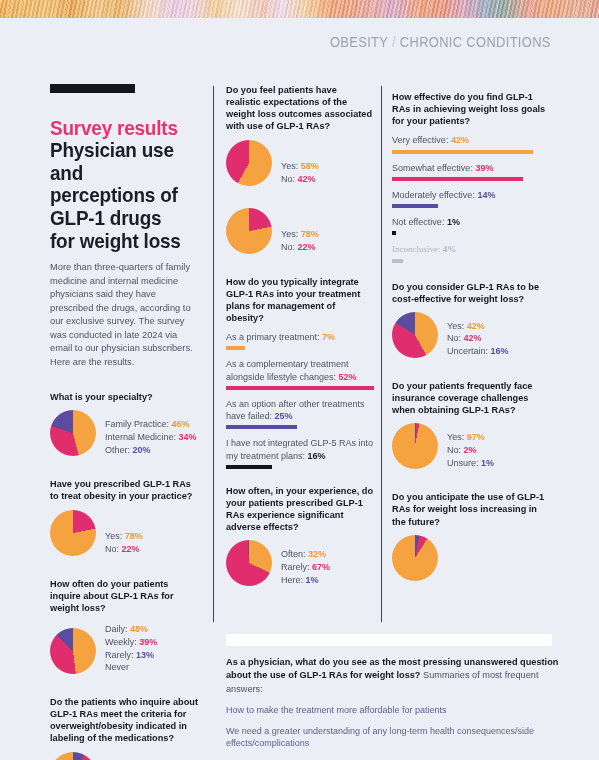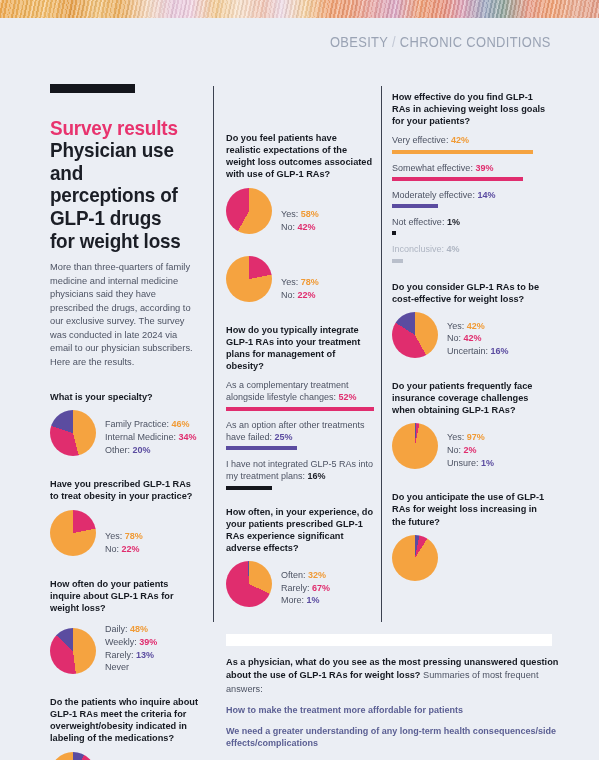--- a/index.html
+++ b/index.html
@@ -38,21 +38,21 @@
     font-family: "Liberation Sans Narrow", "Liberation Sans", sans-serif;
     font-size: 15px; letter-spacing: .4px;
     color: #9aa3b4; white-space: nowrap;
     transform: scaleX(.86); transform-origin: right center;
   }
   .kicker .slash { color: #c2c8d4; }
 
   
   .col { position: absolute; top: 84px; }
   .col-left  { left: 50px;  width: 150px; }
-  .col-mid   { left: 226px; width: 148px; margin-top: 48px; }
+  .col-mid   { left: 226px; width: 148px; }
   .col-right { left: 392px; width: 160px; }
 
   .vrule { position: absolute; width: 1px; background: #3c4250; }
   .vrule-1 { left: 213px; top: 86px; height: 536px; }
   .vrule-2 { left: 381px; top: 86px; height: 536px; }
 
   
   .blackbar { width: 85px; height: 9px; background: #14161c; margin-bottom: 24px; }
 
   .survey-kicker {
@@ -93,38 +93,38 @@
   .barlist { margin-top: 2px; }
   .baritem { margin-bottom: 8px; }
   .barlabel { font-size: 9px; line-height: 1.36; color: #4d5363; }
   .barlabel .val { font-weight: bold; }
   .bar { height: 4px; margin-top: 3px; border-radius: 0; }
   .b-orange { background: #f5a340; }
   .b-pink   { background: #e02d6e; }
   .b-purple { background: #5b4ca0; }
   .b-black  { background: #14161c; }
   .b-grey   { background: #b9bfcb; }
-  .grey-label { color: #aeb5c2; }
+  .grey-label { color: #aeb5c2; font-family: Liberation Serif, serif; }
   .grey-label .val { color: #aeb5c2; }
 
   
   .whitebar {
     position: absolute; left: 226px; top: 634px; width: 326px; height: 12px;
     background: #ffffff;
   }
   .bottom {
     position: absolute; left: 226px; top: 656px; width: 348px;
   }
   .bottom .q {
     font-size: 9.2px; line-height: 1.45; color: #161a22; margin-bottom: 8px;
   }
   .bottom .q b { font-weight: bold; }
   .bottom .q .sub { font-weight: normal; color: #4d5363; }
   .ans {
-    font-size: 9px; font-weight: bold; color: #5b5f93;
+    font-size: 9px; font-weight: normal; color: #5b5f93;
     line-height: 1.4; margin-bottom: 8px;
   }
 </style>
 </head>
 <body>
 
 <div class="page">
 
   <div class="banner">
     <div class="streaks"></div>
@@ -212,20 +212,24 @@
           <div><span>Yes: </span><span class="val v-orange">78%</span></div>
           <div><span>No: </span><span class="val v-pink">22%</span></div>
         </div>
       </div>
     </div>
 
     <div class="qblock">
       <div class="qtitle">How do you typically integrate GLP-1 RAs into your treatment plans for management of obesity?</div>
       <div class="barlist">
         <div class="baritem">
+          <div class="barlabel"><span>As a primary treatment</span>: <span class="val v-orange">7%</span></div>
+          <div class="bar b-orange" style="width:13%"></div>
+        </div>
+        <div class="baritem">
           <div class="barlabel"><span>As a complementary treatment alongside lifestyle changes</span>: <span class="val v-pink">52%</span></div>
           <div class="bar b-pink" style="width:100%"></div>
         </div>
         <div class="baritem">
           <div class="barlabel"><span>As an option after other treatments have failed</span>: <span class="val v-purple">25%</span></div>
           <div class="bar b-purple" style="width:48%"></div>
         </div>
         <div class="baritem">
           <div class="barlabel"><span>I have not integrated GLP-5 RAs into my treatment plans</span>: <span class="val v-dark">16%</span></div>
           <div class="bar b-black" style="width:31%"></div>
@@ -233,21 +237,21 @@
       </div>
     </div>
 
     <div class="qblock" style="margin-top:16px">
       <div class="qtitle">How often, in your experience, do your patients prescribed GLP-1 RAs experience significant adverse effects?</div>
       <div class="pierow">
         <div class="pie" style="width:46px;height:46px;background:conic-gradient(#f5a340 0 32%, #e02d6e 32% 99%, #5b4ca0 99% 100%);"></div>
         <div class="legend">
           <div><span>Often: </span><span class="val v-orange">32%</span></div>
           <div><span>Rarely: </span><span class="val v-pink">67%</span></div>
-          <div><span>More: </span><span class="val v-purple">1%</span></div>
+          <div><span>Here: </span><span class="val v-purple">1%</span></div>
         </div>
       </div>
     </div>
   </div>
 
   <div class="col col-right">
 
     <div class="qblock" style="margin-top:7px">
       <div class="qtitle">How effective do you find GLP-1 RAs in achieving weight loss goals for your patients?</div>
       <div class="barlist">

